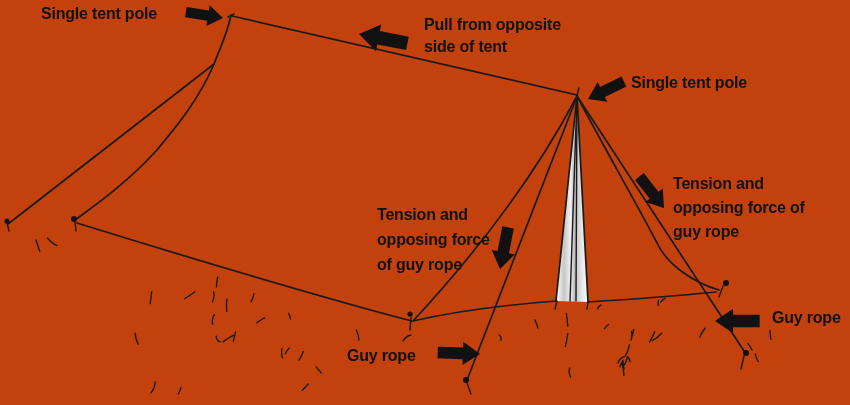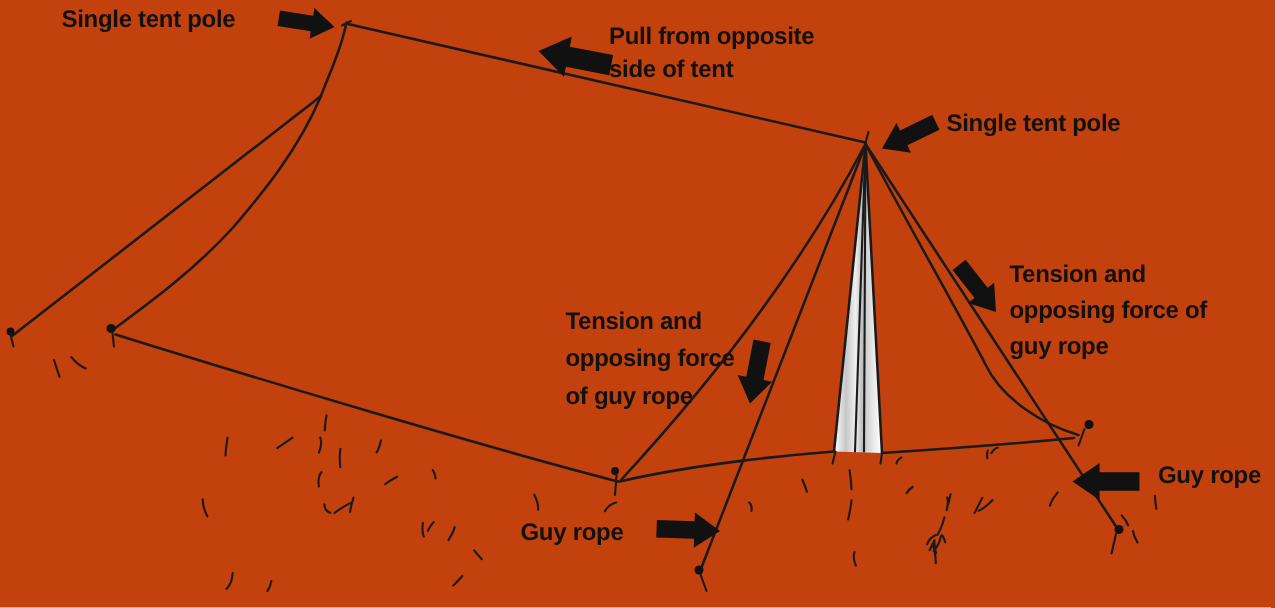--- a/index.html
+++ b/index.html
@@ -6,21 +6,21 @@
   .stage{
     position:relative;width:850px;height:405px;background:#c2410c;
     font-family:"Liberation Sans",sans-serif;overflow:hidden;
   }
   .stage svg{position:absolute;left:0;top:0;}
   .lbl{
     position:absolute;font-weight:700;color:#111;font-size:16px;
     letter-spacing:-0.2px;white-space:pre-line;line-height:21px;
   }
   .lbl-left-pole{left:41px;top:3px;}
-  .lbl-pull{left:406px;top:14px;line-height:22px;}
+  .lbl-pull{left:424px;top:14px;line-height:22px;}
   .lbl-right-pole{left:631px;top:72px;}
   .lbl-tension-right{left:673px;top:172px;line-height:24px;}
   .lbl-tension-mid{left:377px;top:202px;line-height:25px;}
   .lbl-guy-bottom{left:347px;top:345px;}
   .lbl-guy-right{left:772px;top:307px;}
   .ink{stroke:#1a1a1a;fill:none;stroke-linecap:round;stroke-linejoin:round;}
   .w17{stroke-width:1.7;}
   .w14{stroke-width:1.4;}
   .peg{fill:#111;stroke:none;}
   .arrow{fill:#111;stroke:none;}

